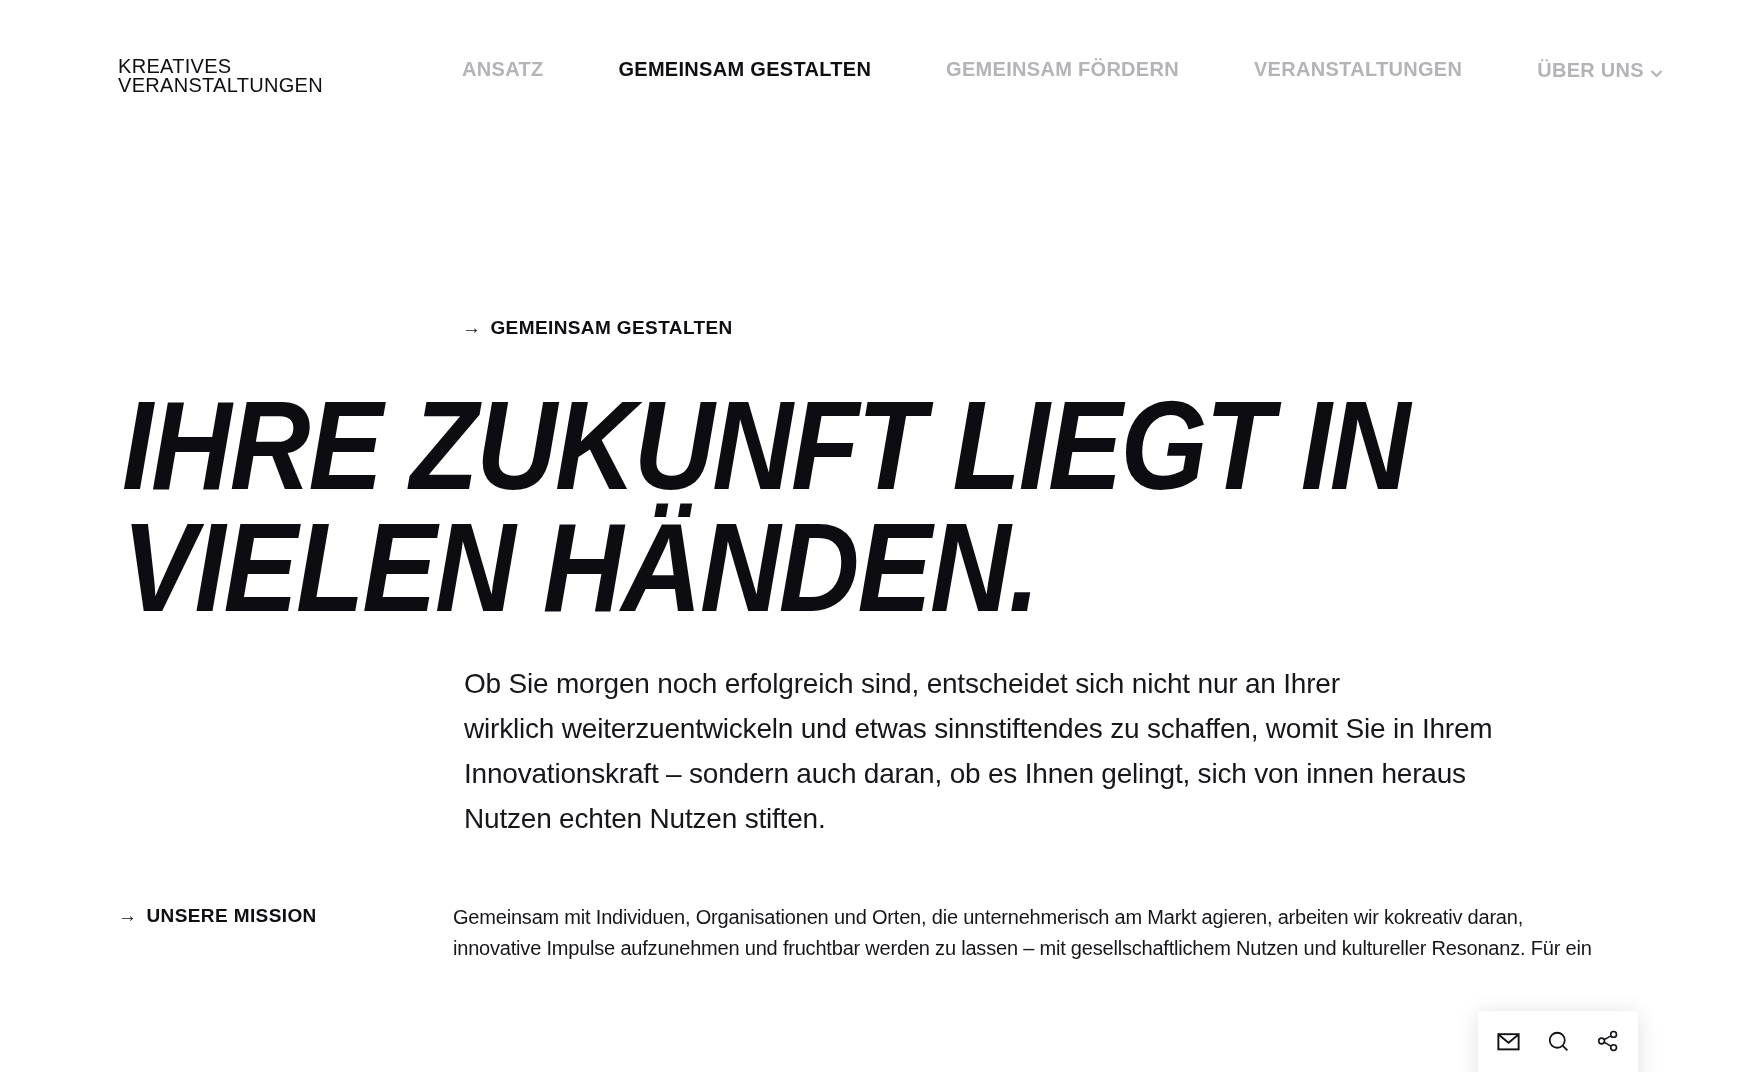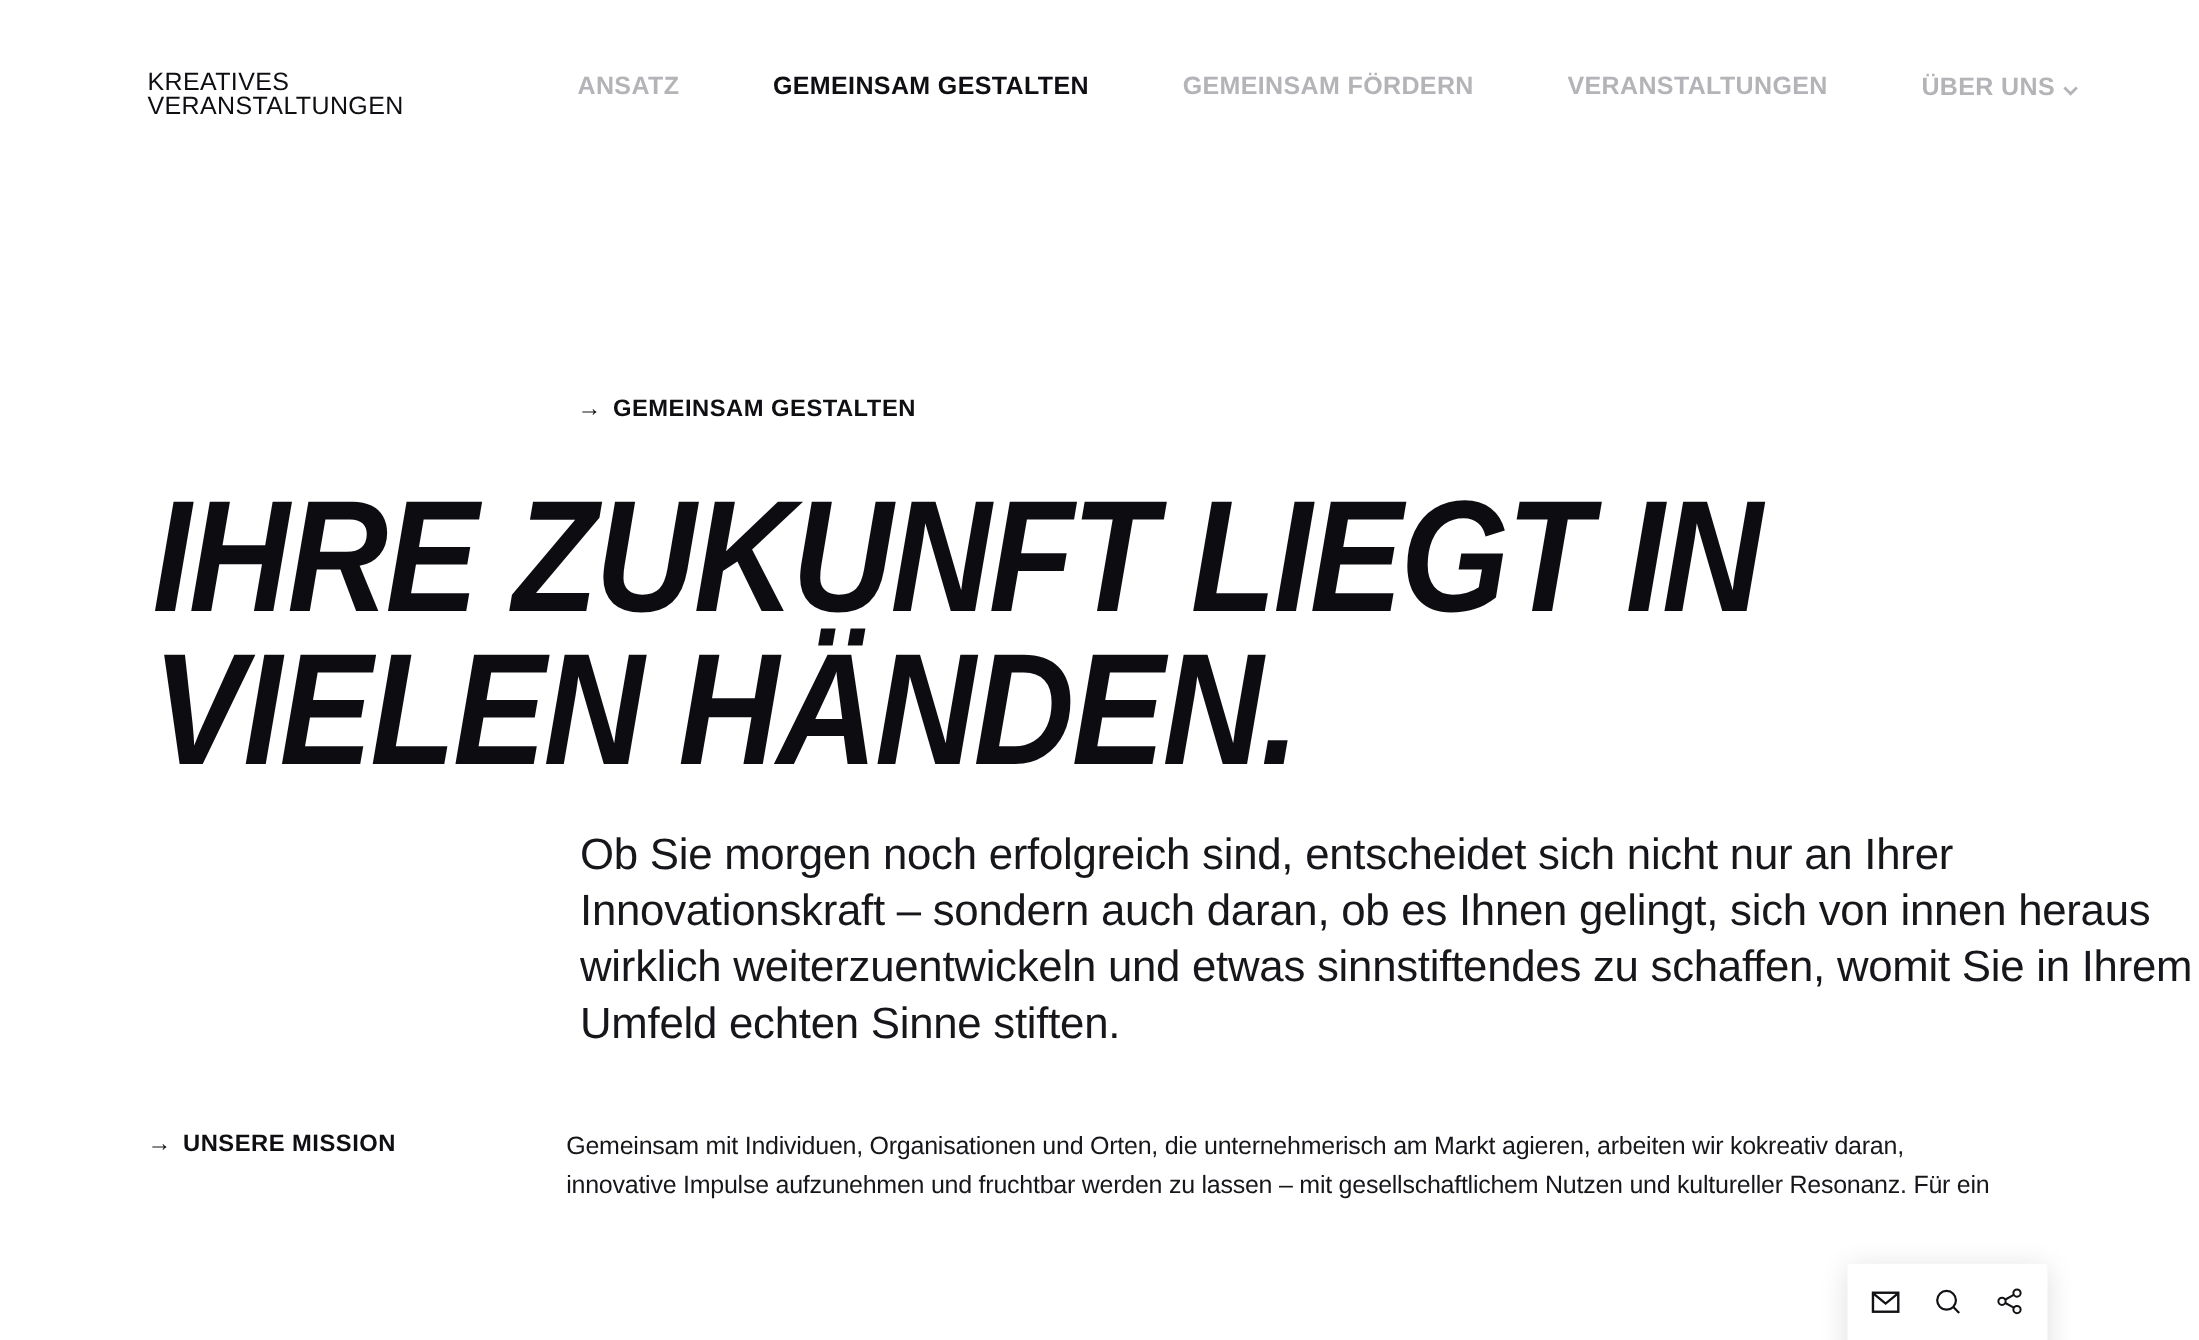--- a/index.html
+++ b/index.html
@@ -45,21 +45,21 @@
     letter-spacing: -0.018em;
     color: #0c0c11;
     transform: scaleX(0.88);
     transform-origin: left top;
     white-space: nowrap;
   }
 
   
   .intro {
     left: 464px; top: 661px;
-    font-size: 35px; line-height: 45px;
+    font-size: 28px; line-height: 45px;
     letter-spacing: -0.2px;
     color: #16161b;
     white-space: nowrap;
   }
 
   
   .mission-label {
     left: 118px; top: 905px;
     font-size: 19px; font-weight: 700; letter-spacing: 0.4px;
     color: #0e0e13; display: flex; gap: 9px; align-items: baseline;
@@ -125,23 +125,23 @@
   <span>GEMEINSAM GESTALTEN</span>
 </div>
 
 <h1 class="abs headline">
   <div>IHRE ZUKUNFT LIEGT IN</div>
   <div>VIELEN HÄNDEN.</div>
 </h1>
 
 <div class="abs intro">
   <div>Ob Sie morgen noch erfolgreich sind, entscheidet sich nicht nur an Ihrer</div>
+  <div>wirklich weiterzuentwickeln und etwas sinnstiftendes zu schaffen, womit Sie in Ihrem</div>
   <div>Innovationskraft – sondern auch daran, ob es Ihnen gelingt, sich von innen heraus</div>
-  <div>wirklich weiterzuentwickeln und etwas sinnstiftendes zu schaffen, womit Sie in Ihrem</div>
-  <div>Umfeld echten Sinne stiften.</div>
+  <div>Nutzen echten Nutzen stiften.</div>
 </div>
 
 <div class="abs mission-label">
   <span class="arrow-glyph">→</span>
   <span>UNSERE MISSION</span>
 </div>
 <div class="abs mission-text">
   <div>Gemeinsam mit Individuen, Organisationen und Orten, die unternehmerisch am Markt agieren, arbeiten wir kokreativ daran,</div>
   <div>innovative Impulse aufzunehmen und fruchtbar werden zu lassen – mit gesellschaftlichem Nutzen und kultureller Resonanz. Für ein</div>
 </div>

